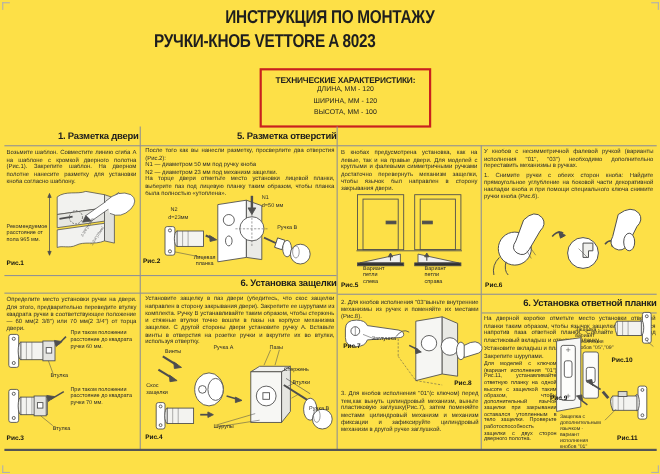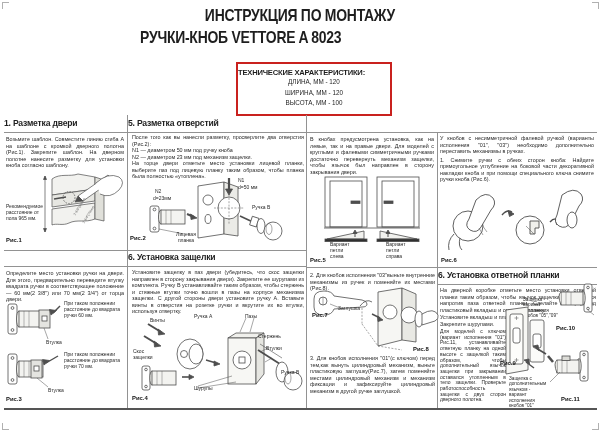--- a/index.html
+++ b/index.html
@@ -1,25 +1,25 @@
 <!DOCTYPE html>
 <html><head>
 <meta charset="utf-8">
 <style>
   html,body{margin:0;padding:0;background:#e8e8e8}
-  .page{position:relative;width:600px;height:431px;background:#ffffff;margin:0 auto;
+  .page{position:relative;width:600px;height:431px;background:#fde047;margin:0 auto;
         font-family:"Liberation Sans",sans-serif;color:#1e1e1e;overflow:hidden}
   .abs{position:absolute}
   .center{text-align:center}
   .cond{display:inline-block;transform:scaleX(.82);white-space:nowrap}
   .doc-title{font-size:17px;font-weight:bold;letter-spacing:-.3px}
   .specs{position:absolute;left:236px;top:62px;width:152px;height:50px;border:2px solid #c9211e}
-  .specs-head{margin-top:4px;font-size:7.6px;font-weight:bold;text-align:left;letter-spacing:-.2px}
+  .specs-head{margin-top:4px;font-size:7.6px;font-weight:bold;text-align:center;letter-spacing:-.2px}
   .specs-row{font-size:6.3px;text-align:center;line-height:10.5px;font-weight:500}
-  .sec-title{font-weight:bold;font-size:8.6px;text-align:left;letter-spacing:-.2px}
+  .sec-title{font-weight:bold;font-size:8.6px;text-align:right;letter-spacing:-.2px}
   .body{font-size:5.4px;line-height:6.5px;text-align:justify;color:#2a2a2a}
   .small{font-size:5px;line-height:5.8px;color:#2a2a2a}
   .tiny{font-size:4.7px;line-height:5.4px;color:#2a2a2a}
   .fig{font-size:5.9px;font-weight:bold;color:#111}
   .line{position:absolute;background:#929292}
   .crop{position:absolute;width:6px;height:6px}
   svg.d{position:absolute;overflow:visible}
   .rot{display:inline-block;transform:rotate(-58deg);transform-origin:left bottom;
        font-size:3.4px;color:#666;white-space:nowrap}
   p{margin:0 0 2px 0}

